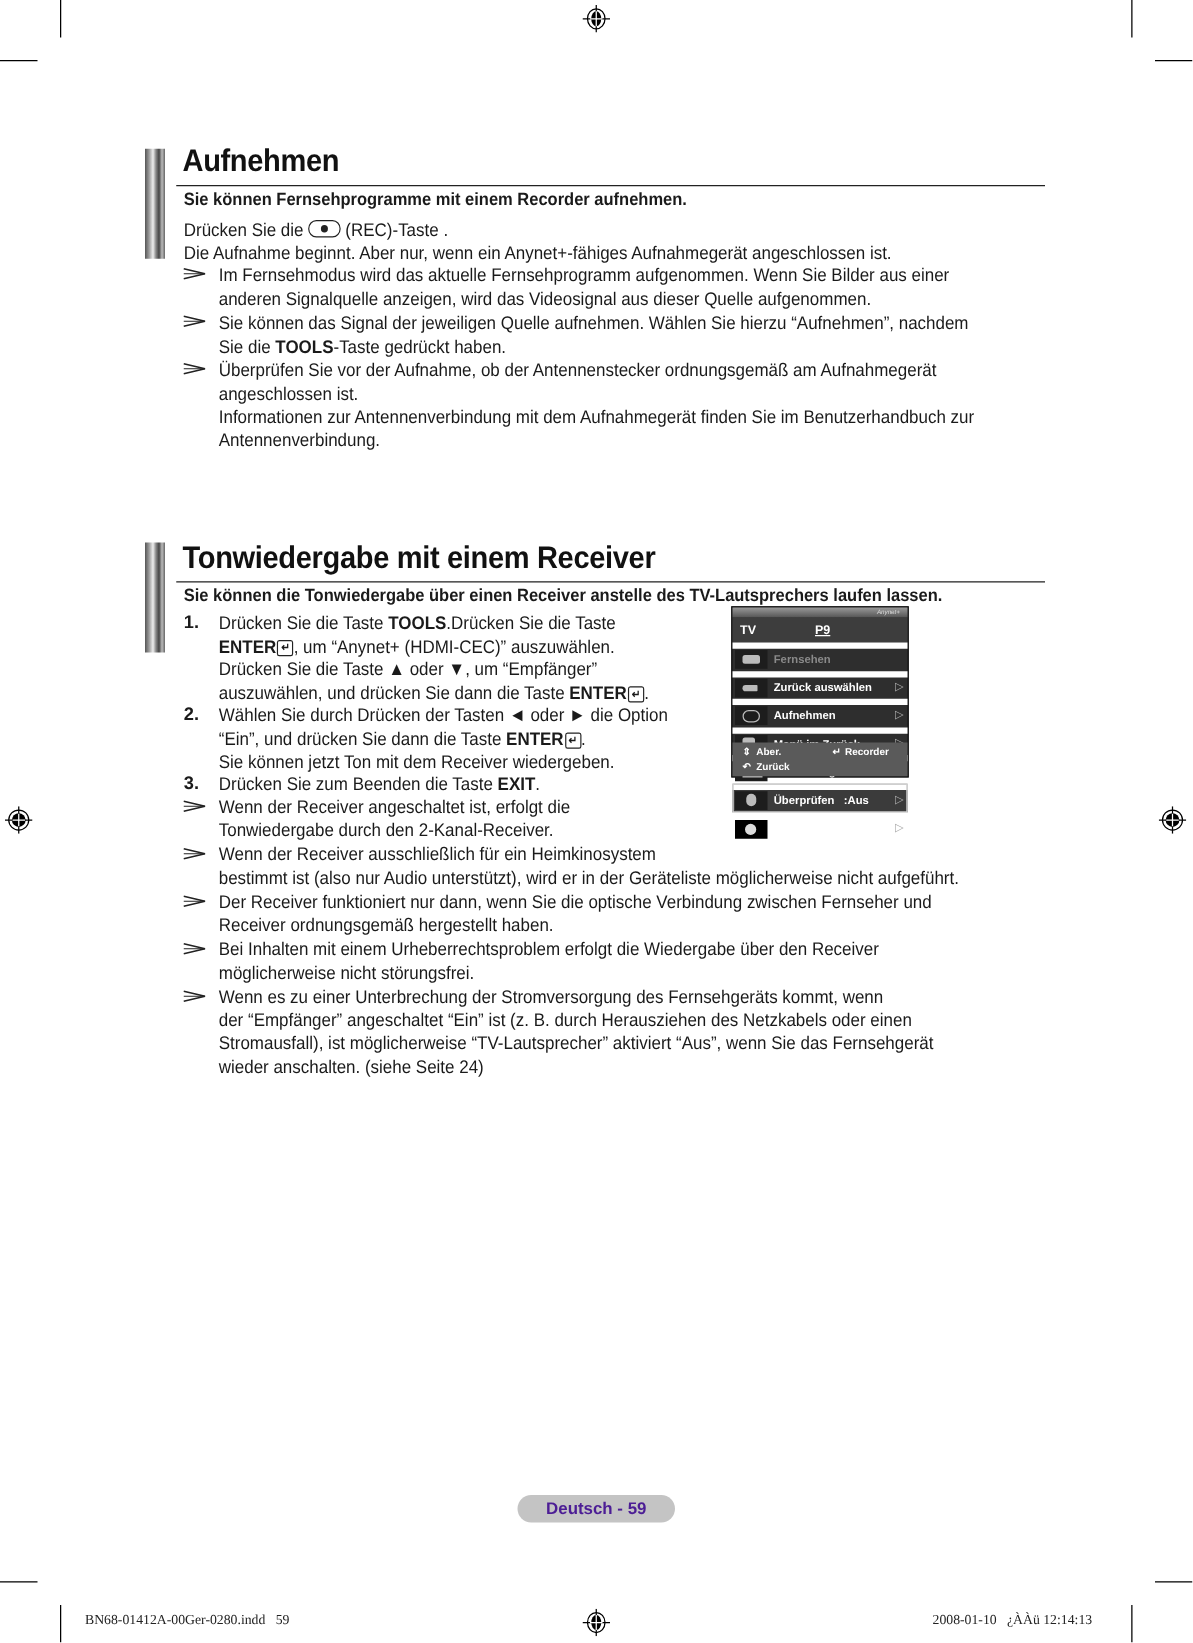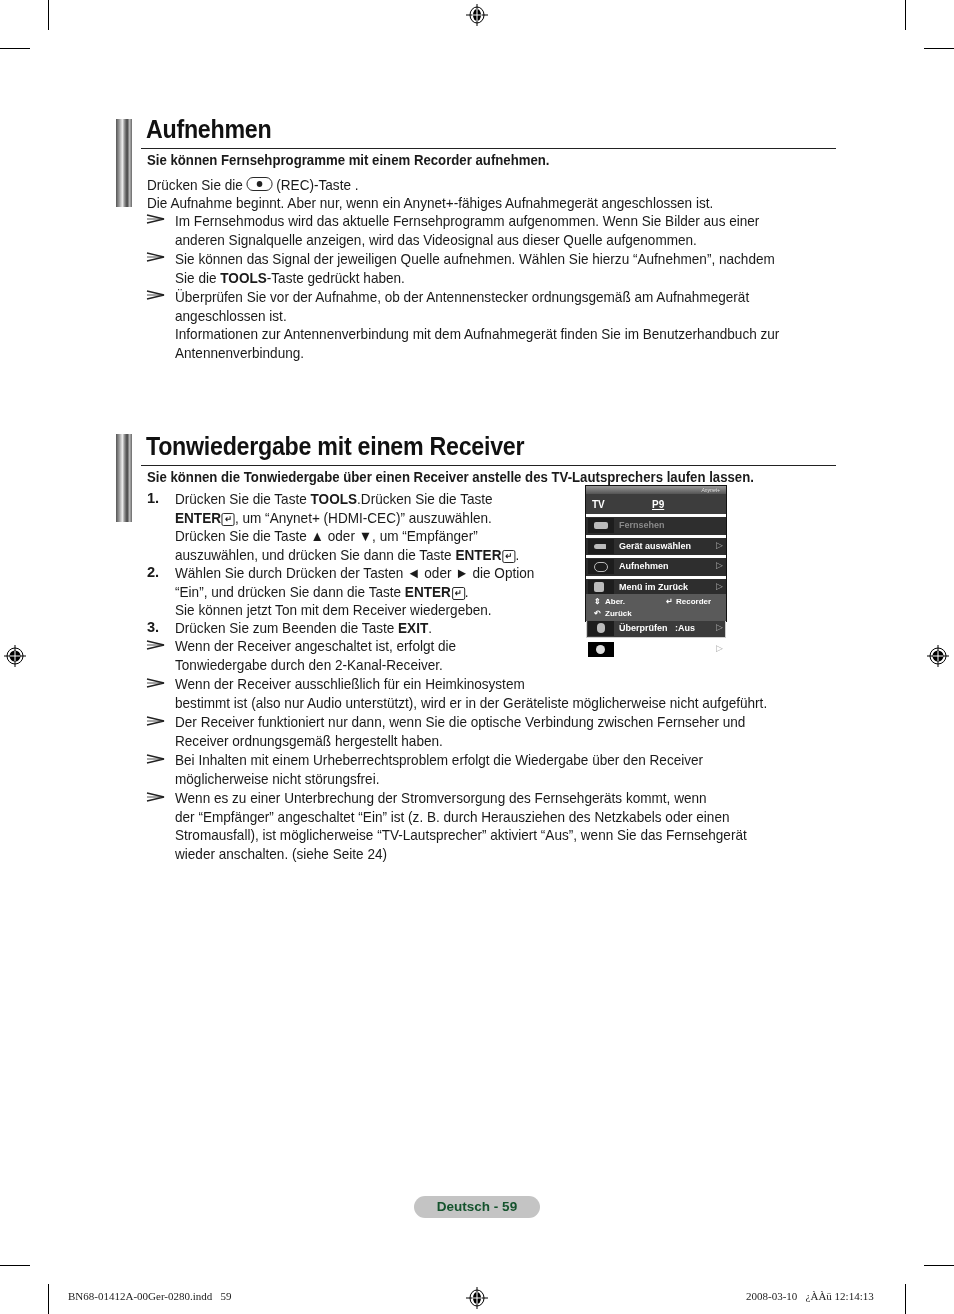--- a/index.html
+++ b/index.html
@@ -17,30 +17,30 @@
   .rec-icon{display:inline-block;width:26px;height:12px;border:1.5px solid #222;border-radius:7px;vertical-align:-1px;position:relative;margin:0 4px;}
   .rec-icon::after{content:"";position:absolute;left:10px;top:3px;width:6px;height:6px;border-radius:50%;background:#222;}
   .enter-icon{display:inline-block;width:12px;height:11px;border:1.3px solid #222;border-radius:2px;font-size:9px;line-height:11px;text-align:center;vertical-align:1px;margin-left:1px;font-weight:bold;}
   .num{position:absolute;left:147px;font-weight:bold;font-size:14.6px;}
   
   .osd{position:absolute;left:585px;top:485px;width:142px;height:137px;background:#2e2e2e;border:1.5px solid #111;box-sizing:border-box;font-family:"Liberation Sans",sans-serif;}
   .osd-top{height:8px;background:linear-gradient(#999,#555);font-size:5px;color:#ddd;text-align:right;padding-right:6px;font-style:italic;line-height:8px;}
   .osd-header{height:20px;background:#3d3d3d;color:#fff;font-size:10px;font-weight:bold;position:relative;}
   .osd-header .tv{position:absolute;left:6px;top:5px;}
   .osd-header .ch{position:absolute;left:66px;top:5px;text-decoration:underline;}
-  .osd-row{height:17.6px;position:relative;font-size:9px;font-weight:bold;color:#fff;border-top:3px solid #ffffff;padding-left:22px;}
+  .osd-row{height:17.6px;position:relative;font-size:9px;font-weight:bold;color:#fff;border-top:5px solid #ffffff;padding-left:22px;}
   .osd-row .ico{position:absolute;left:2px;top:1px;width:26px;height:15px;background:#1d1d1d;}
   .osd-row .ico i{position:absolute;left:6px;top:4px;width:14px;height:7px;background:#bbb;border-radius:2px;}
   .osd-row .lbl{position:absolute;left:33px;top:3px;white-space:nowrap;}
   .osd-row .chev{position:absolute;right:3px;top:2px;font-size:9px;color:#aaa;font-weight:normal;}
   .osd-row.dim .lbl{color:#8a8a8a;}
   .osd-row.sel{outline:1.5px solid #cfcfcf;outline-offset:-1.5px;background:#3b3b3b;}
   .osd-foot{position:absolute;left:0;bottom:0;width:100%;height:27px;background:#5a5a5a;color:#fff;font-size:8px;font-weight:bold;}
   .osd-foot span{position:absolute;white-space:nowrap;}
-  .page-pill{position:absolute;left:414px;top:1196px;width:126px;height:22px;border-radius:11px;background:#c4c4c4;font-size:13.5px;font-weight:bold;text-align:center;line-height:22px;color:#14532d;}
+  .page-pill{position:absolute;left:414px;top:1196px;width:126px;height:22px;border-radius:11px;background:#c4c4c4;font-size:13.5px;font-weight:bold;text-align:center;line-height:22px;color:#4c1d95;}
   .slug{position:absolute;top:1290px;font-family:"Liberation Serif",serif;font-size:11px;color:#222;white-space:nowrap;}
 </style>
 </head>
 <body>
 
 <div class="crop" style="left:48px;top:0;width:1px;height:30px;"></div>
 <div class="crop" style="left:905px;top:0;width:1px;height:30px;"></div>
 <div class="crop" style="left:0;top:48px;width:30px;height:1px;"></div>
 <div class="crop" style="left:924px;top:48px;width:30px;height:1px;"></div>
 <div class="crop" style="left:0;top:1265px;width:30px;height:1px;"></div>
@@ -201,21 +201,21 @@
   <div class="osd-row dim">
     <span class="ico">
         <i></i>
       </span>
     <span class="lbl">Fernsehen</span>
   </div>
   <div class="osd-row">
     <span class="ico">
         <i style="width:12px;height:5px;top:5px;border-radius:4px 1px 1px 4px;"></i>
       </span>
-    <span class="lbl">Gerät auswählen</span>
+    <span class="lbl">Zurück auswählen</span>
     <span class="chev">▷</span>
   </div>
   <div class="osd-row">
     <span class="ico">
         <i style="width:12px;height:8px;top:3px;border-radius:5px;background:none;border:1.5px solid #bbb;"></i>
       </span>
     <span class="lbl">Aufnehmen</span>
     <span class="chev">▷</span>
   </div>
   <div class="osd-row">
@@ -251,13 +251,13 @@
     <span style="left:19px;top:3px;">Aber.</span>
     <span style="left:80px;top:3px;">↵</span>
     <span style="left:90px;top:3px;">Recorder</span>
     <span style="left:8px;top:15px;">↶</span>
     <span style="left:19px;top:15px;text-align:center;">Zurück</span>
   </div>
 </div>
 
 <div class="page-pill">Deutsch - 59</div>
 <div class="slug" style="left:68px;white-space:pre;">BN68-01412A-00Ger-0280.indd   59</div>
-<div class="slug" style="left:746px;white-space:pre;">2008-03-10   ¿ÀÀü 12:14:13</div>
+<div class="slug" style="left:746px;white-space:pre;">2008-01-10   ¿ÀÀü 12:14:13</div>
 
 </body></html>

